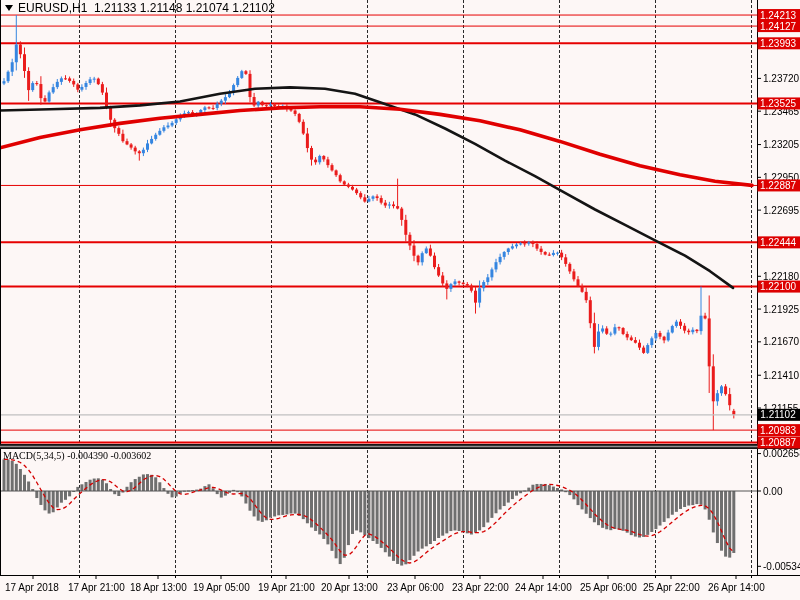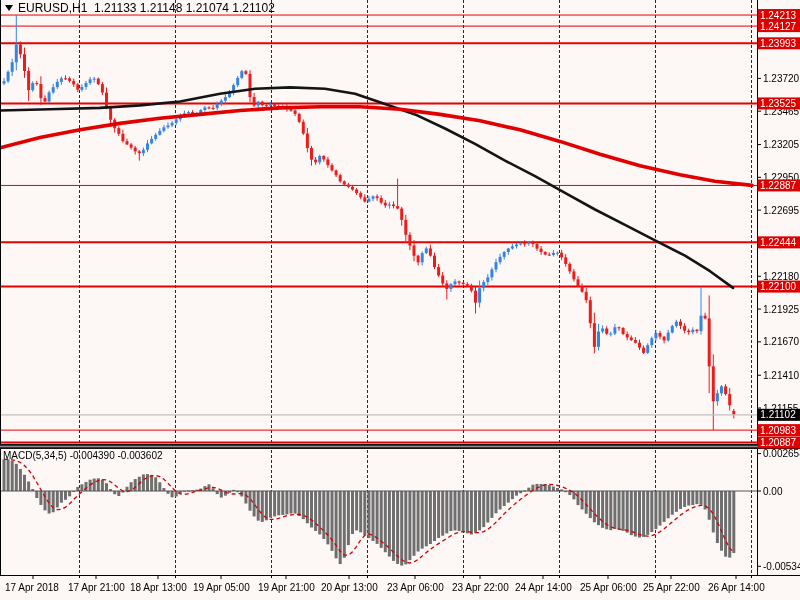--- a/index.html
+++ b/index.html
@@ -14,21 +14,21 @@
     display:flex;align-items:center;gap:5px;
     font-size:12px;color:#000;white-space:pre;z-index:5;
   }
   .tri{
     width:0;height:0;display:inline-block;
     border-left:4px solid transparent;border-right:4px solid transparent;
     border-top:6px solid #000;
   }
   .macd-title{
     position:absolute;left:3px;top:450px;
-    font-size:10px;color:#000;white-space:pre;z-index:5;
+    font-size:10px;color:#000;white-space:pre;z-index:5;font-family:Liberation Serif, serif;
   }
   text{font-family:"Liberation Sans",sans-serif;}
 </style>
 </head>
 <body>
 
 <div class="chart-window">
   <div class="symbol-title">
     <span class="tri"></span><span>EURUSD,H1  1.21133 1.21148 1.21074 1.21102</span>
   </div>

